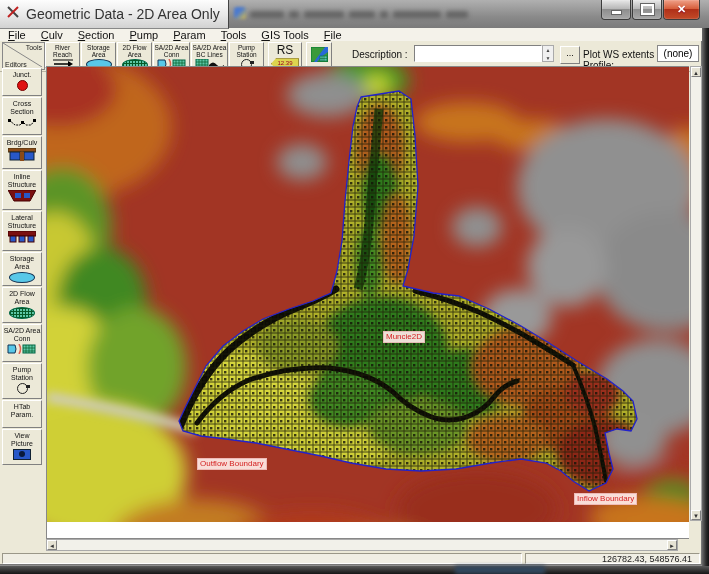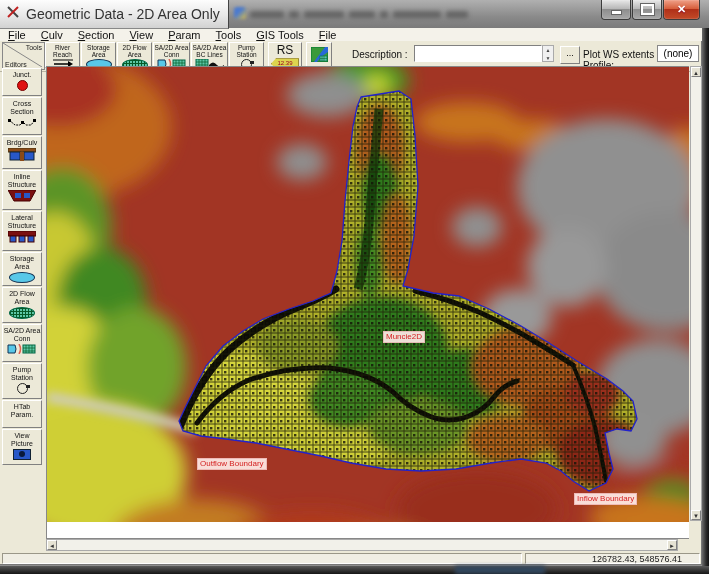--- a/index.html
+++ b/index.html
@@ -88,21 +88,21 @@
     padding:0 2px;white-space:nowrap;border:1px solid rgba(220,120,120,.35);line-height:10px;}
   
   .vscroll{position:absolute;left:690px;top:38px;width:12px;height:455px;background:#f2f1ea;border:1px solid #aaa;box-sizing:border-box;}
   .hscroll{position:absolute;left:46px;top:511px;width:632px;height:12px;background:#f2f1ea;border:1px solid #aaa;box-sizing:border-box;}
   .sc-arrow{position:absolute;width:10px;height:10px;background:#e6e3d4;border:1px solid;
     border-color:#fff #808080 #808080 #fff;font-size:6px;line-height:10px;text-align:center;color:#333;box-sizing:border-box;}
   
   .statusbar{position:absolute;left:0;top:525px;width:702px;height:12px;}
   .status-panel{position:absolute;top:0;height:11px;background:#f0eee4;border:1px solid;
     border-color:#9a9788 #fff #fff #9a9788;box-sizing:border-box;font-size:9px;color:#222;}
-  .coords{text-align:right;padding-right:17px;line-height:10px;}
+  .coords{text-align:right;padding-right:7px;line-height:10px;}
 </style>
 </head>
 <body>
 
 <div id="app">
 
   <div class="bg-titlebar">
     <div class="bg-icon-blur"></div>
     <div class="bg-title-blur">
       <i style="width:34px"></i>
@@ -125,21 +125,21 @@
         </div>
     </div>
   </div>
 
   <div class="win-body">
 
     <div class="menubar">
       <span class="menu-item">File</span>
       <span class="menu-item">Culv</span>
       <span class="menu-item">Section</span>
-      <span class="menu-item">View</span>
+      <span class="menu-item">Pump</span>
       <span class="menu-item">Param</span>
       <span class="menu-item">Tools</span>
       <span class="menu-item">GIS Tools</span>
       <span class="menu-item">File</span>
     </div>
 
     <div class="toolbar">
       <div class="corner-cell">
         <svg width="39" height="24">
             <line x1="0" y1="0" x2="39" y2="24" stroke="#888" stroke-width="1"></line>

